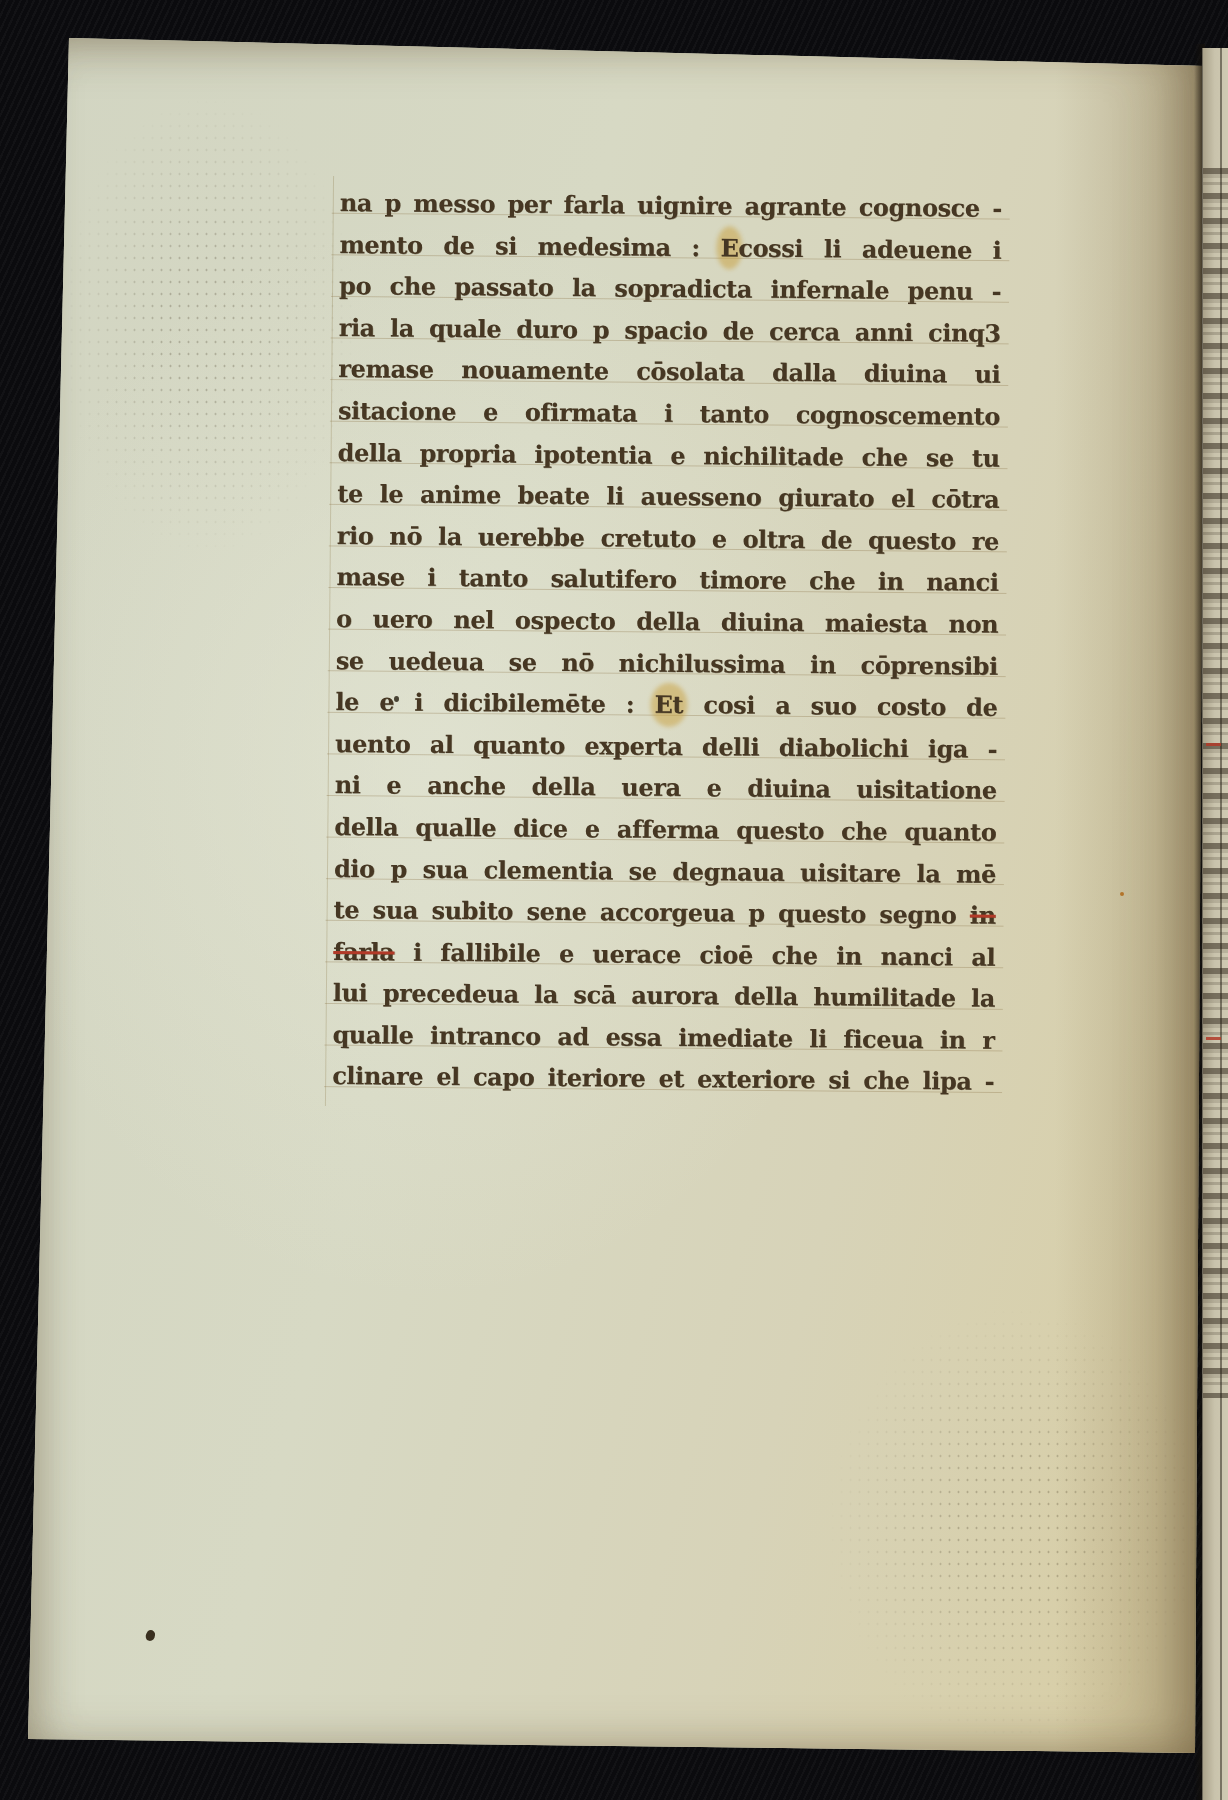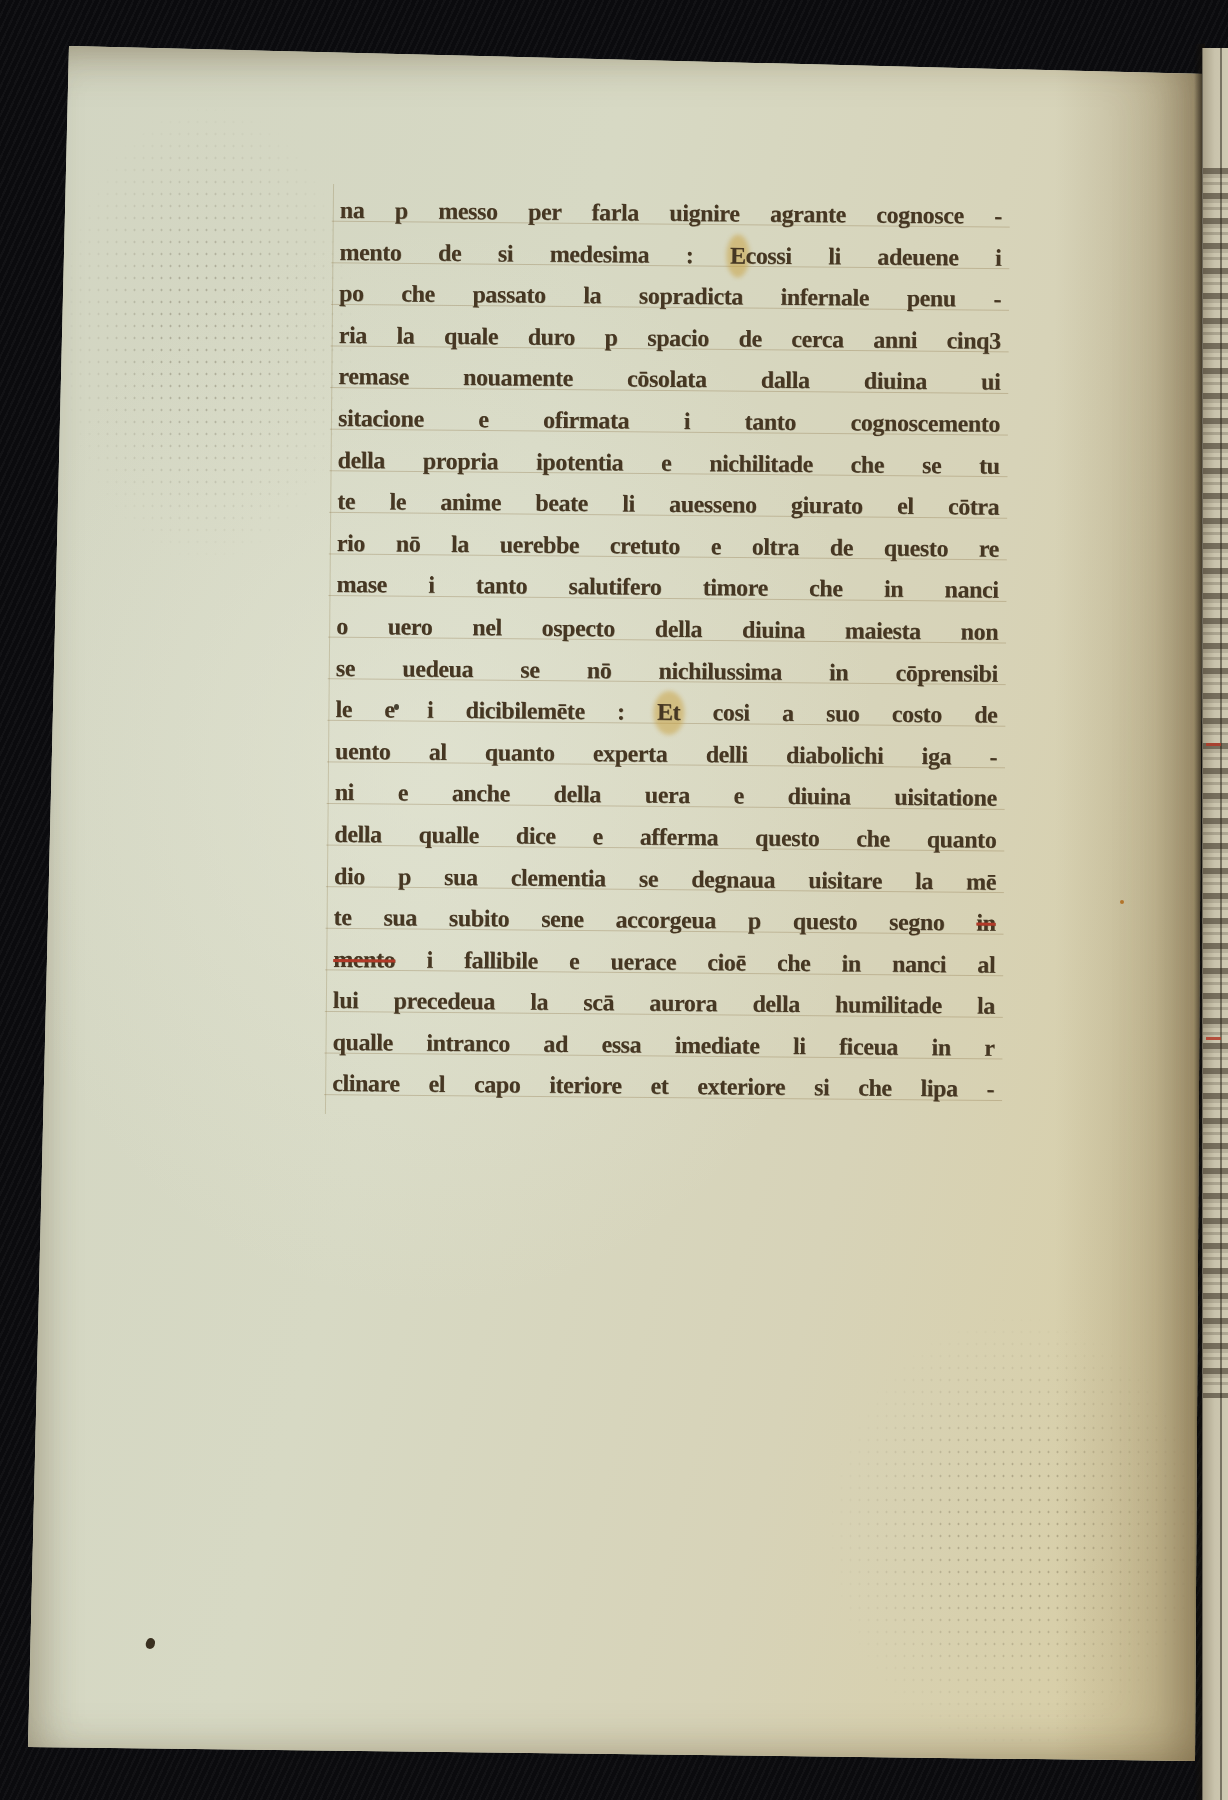--- a/index.html
+++ b/index.html
@@ -5,31 +5,30 @@
   html,body{margin:0;padding:0;}
   body{
     width:1228px;height:1800px;overflow:hidden;position:relative;
     background-color:var(--background,#0b0b0e);
     background-image:repeating-linear-gradient(115deg, rgba(255,255,255,.03) 0 2px, transparent 2px 6px);
     font-family:"DejaVu Serif", serif;
   }
 
   
   .page{
-    position:absolute;left:28px;top:44px;width:1177px;height:1722px;
+    position:absolute;left:28px;top:36px;width:1177px;height:1722px;
     clip-path:polygon(41px 2px, 1177px 30px, 1167px 1717px, 0px 1703px);
     background-color:var(--parchment,#d7d8c2);
     background-image:
       radial-gradient(55% 45% at 34% 42%, rgba(230,232,216,.55), rgba(230,232,216,0) 70%),
       linear-gradient(104deg, #d2d5c2 0%, #d7d9c4 38%, #d7d3b8 68%, #d8cea6 94%),
       radial-gradient(rgba(82,70,44,.20) 0.7px, transparent 1.1px),
       radial-gradient(rgba(70,58,38,.14) 0.6px, transparent 1px);
     background-size:100% 100%, 100% 100%, 11px 13px, 17px 7px;
     z-index:1;
-    font-family:Liberation Serif, serif;
   }
   .page-shading{
     position:absolute;inset:0;
     box-shadow:inset 0 0 46px rgba(86,66,34,.28), inset -30px 0 60px rgba(96,74,40,.30), inset 18px 0 40px rgba(96,84,56,.18);
   }
   .gutter-shadow{
     position:absolute;top:0;right:0;width:150px;height:100%;
     background:linear-gradient(to right, rgba(110,88,48,0), rgba(110,88,48,.22) 70%, rgba(90,70,38,.34) 100%);
   }
   .freckles{
@@ -131,21 +130,21 @@
       <div class="line"><span>rio nō la uerebbe cretuto e oltra de questo re</span></div>
       <div class="line"><span>mase i tanto salutifero timore che in nanci</span></div>
       <div class="line"><span>o uero nel ospecto della diuina maiesta non</span></div>
       <div class="line"><span>se uedeua se nō nichilussima in cōprensibi</span></div>
       <div class="line"><span>le e i dicibilemēte : </span><span class="gold-init">Et</span><span> cosi a suo costo de</span></div>
       <div class="line"><span>uento al quanto experta delli diabolichi iga -</span></div>
       <div class="line"><span>ni e anche della uera e diuina uisitatione</span></div>
       <div class="line"><span>della qualle dice e afferma questo che quanto</span></div>
       <div class="line"><span>dio p sua clementia se degnaua uisitare la mē</span></div>
       <div class="line"><span>te sua subito sene accorgeua p questo segno </span><span class="red-strike">in</span></div>
-      <div class="line"><span class="red-strike">mento</span><span> i fallibile e uerace cioē che in nanci al</span></div>
+      <div class="line"><span class="red-strike">farla</span><span> i fallibile e uerace cioē che in nanci al</span></div>
       <div class="line"><span>lui precedeua la scā aurora della humilitade la</span></div>
       <div class="line"><span>qualle intranco ad essa imediate li ficeua in r</span></div>
       <div class="line"><span>clinare el capo iteriore et exteriore si che lipa -</span></div>
     </div>
   <div class="ink-speck speck-a"></div>
   <div class="ink-speck speck-b"></div>
   <div class="ink-speck speck-c"></div>
   <div class="gutter-shadow"></div>
   <div class="page-shading"></div>
 </div>

